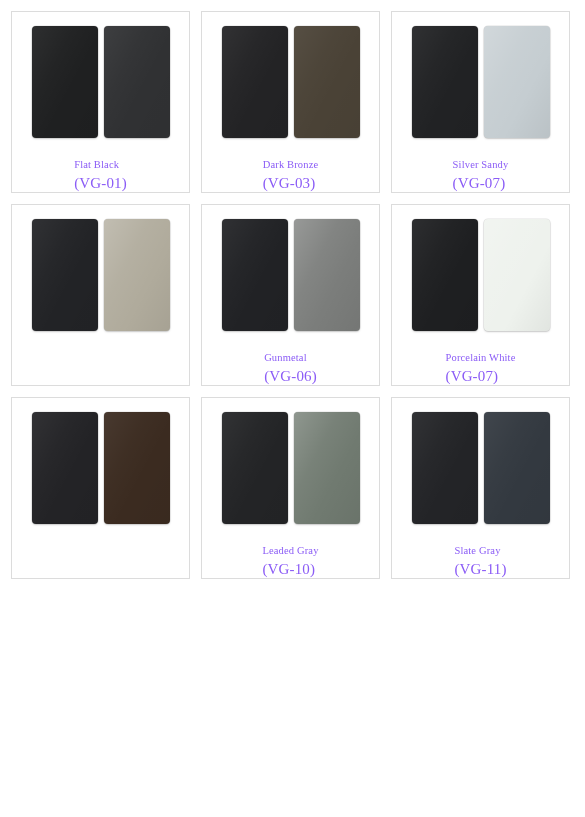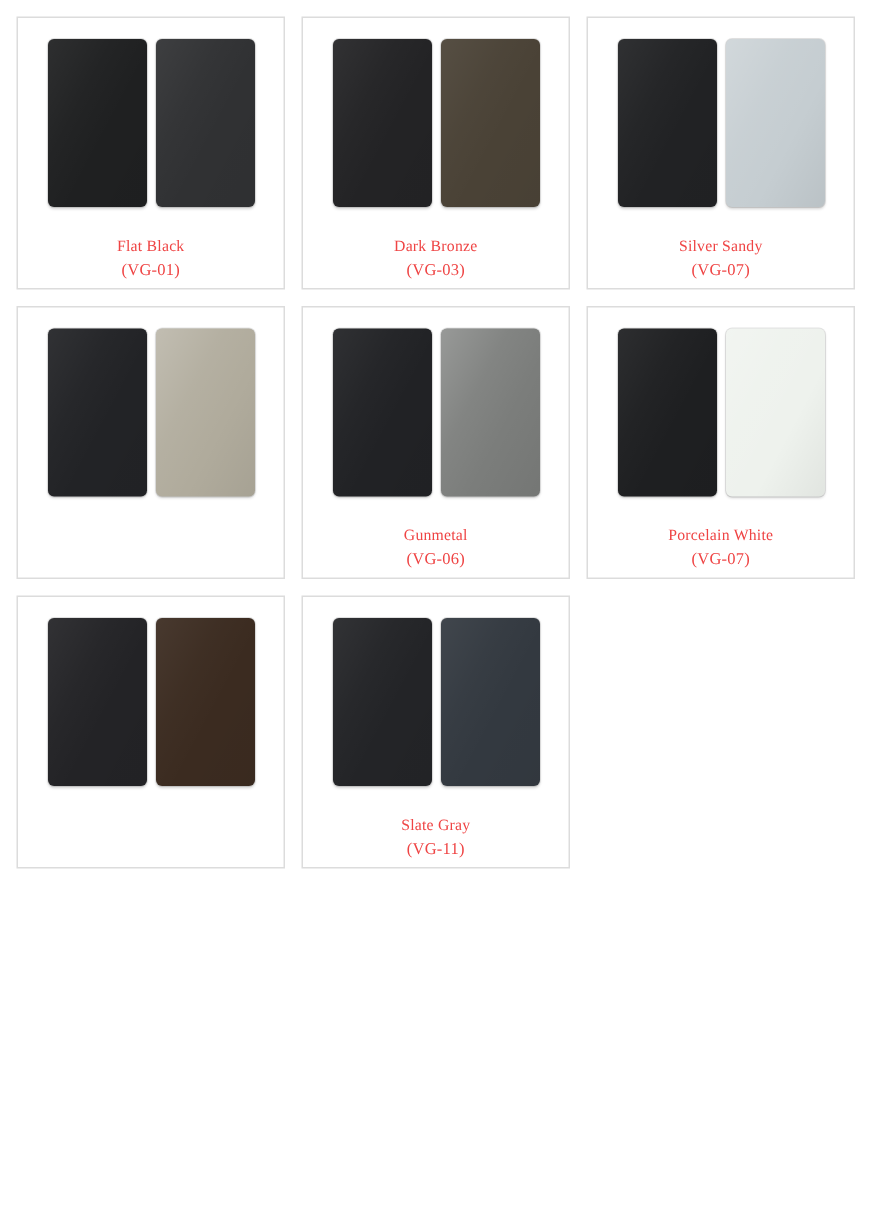--- a/index.html
+++ b/index.html
@@ -74,32 +74,32 @@
   .swatch-chip.light::after {
     background: linear-gradient(118deg,
        rgba(255,255,255,0.22) 0%,
        rgba(255,255,255,0.06) 36%,
        rgba(0,0,0,0.000) 62%,
        rgba(0,0,0,0.055) 100%);
   }
 
   .swatch-caption {
     margin-top: 20px;
-    text-align: center;
+    text-align: left;
     line-height: 1.42;
-    color: #ef4444;
+    color: #8b5cf6;
   }
   .swatch-name {
     display: block;
     font-size: 10.5px;
     letter-spacing: 0.15px;
   }
   .swatch-code {
     display: block;
-    font-size: 11px;
+    font-size: 15px;
     letter-spacing: 0.15px;
   }
 </style>
 </head>
 <body>
 
 <div id="swatch-grid">
     <div class="swatch-card">
       <div class="swatch-pair">
         <div class="swatch-chip" style="background-color: rgb(31, 32, 33);"></div>
@@ -157,20 +157,30 @@
       </div>
     </div>
     <div class="swatch-card">
       <div class="swatch-pair">
         <div class="swatch-chip" style="background-color: rgb(35, 35, 38);"></div>
         <div class="swatch-chip" style="background-color: rgb(59, 43, 32);"></div>
       </div>
     </div>
     <div class="swatch-card">
       <div class="swatch-pair">
+        <div class="swatch-chip" style="background-color: rgb(35, 36, 38);"></div>
+        <div class="swatch-chip light" style="background-color: rgb(112, 122, 112);"></div>
+      </div>
+      <div class="swatch-caption">
+        <span class="swatch-name">Leaded Gray</span>
+        <span class="swatch-code">(VG-10)</span>
+      </div>
+    </div>
+    <div class="swatch-card">
+      <div class="swatch-pair">
         <div class="swatch-chip" style="background-color: rgb(35, 36, 39);"></div>
         <div class="swatch-chip" style="background-color: rgb(51, 57, 64);"></div>
       </div>
       <div class="swatch-caption">
         <span class="swatch-name">Slate Gray</span>
         <span class="swatch-code">(VG-11)</span>
       </div>
     </div>
   </div>
 

